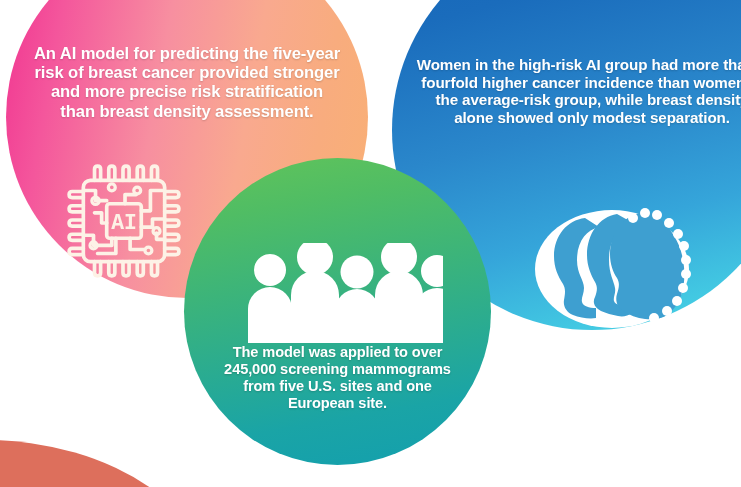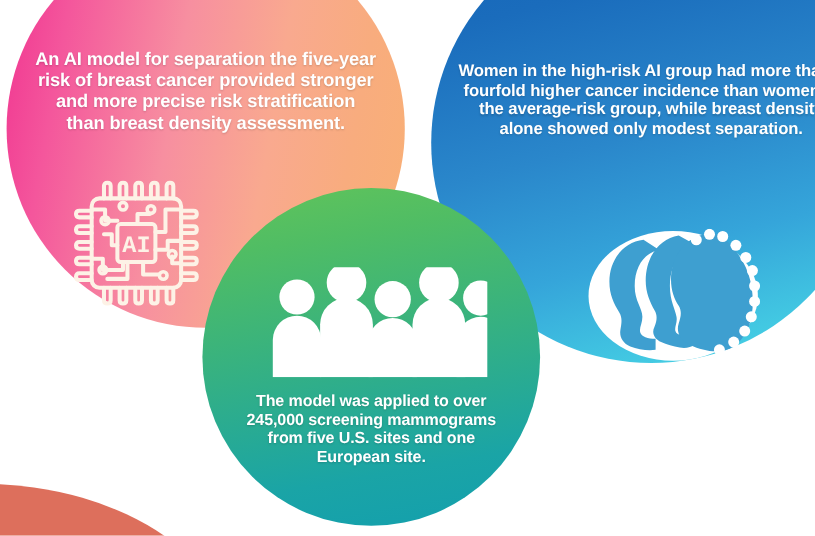--- a/index.html
+++ b/index.html
@@ -49,21 +49,21 @@
   #bubble-blue {
     left: 392px;
     top: -70px;
     width: 400px;
     height: 400px;
     background: linear-gradient(165deg, #1565b8 0%, #1a6cbc 20%, #2a87cb 48%, #35a5da 70%, #42c8e2 88%, #4ad6e4 100%);
     z-index: 1;
   }
   #bubble-green {
     left: 184px;
-    top: 171px;
+    top: 158px;
     width: 307px;
     height: 307px;
     background: linear-gradient(170deg, #62c45a 0%, #50bd64 18%, #3cb47a 40%, #29ab92 62%, #1aa4a6 80%, #139fae 100%);
     z-index: 3;
     text-decoration: underline;
   }
 
   
   .bubble-text {
     position: absolute;
@@ -125,21 +125,21 @@
 
 <div id="canvas">
 
   <div class="corner-blob" id="coral-corner"></div>
 
   <div class="bubble" id="bubble-blue">
     <div class="bubble-text" id="text-blue">Women in the high-risk AI group had more than a fourfold higher cancer incidence than women in the average-risk group, while breast density alone showed only modest separation.</div>
   </div>
 
   <div class="bubble" id="bubble-pink">
-    <div class="bubble-text" id="text-pink">An AI model for separation the five-year risk of breast cancer provided stronger and more precise risk stratification than breast density assessment.</div>
+    <div class="bubble-text" id="text-pink">An AI model for predicting the five-year risk of breast cancer provided stronger and more precise risk stratification than breast density assessment.</div>
   </div>
 
   <div class="icon-wrap" id="icon-ai-chip">
     <svg viewBox="0 0 120 120" width="122" height="122">
       <g fill="none" stroke="#fdf2e6" stroke-width="3.6" stroke-linecap="round" stroke-linejoin="round">
 
         <rect x="20" y="20" width="80" height="80" rx="7" ry="7"></rect>
 
         <rect x="43" y="43" width="34" height="34" rx="3" ry="3"></rect>
 

